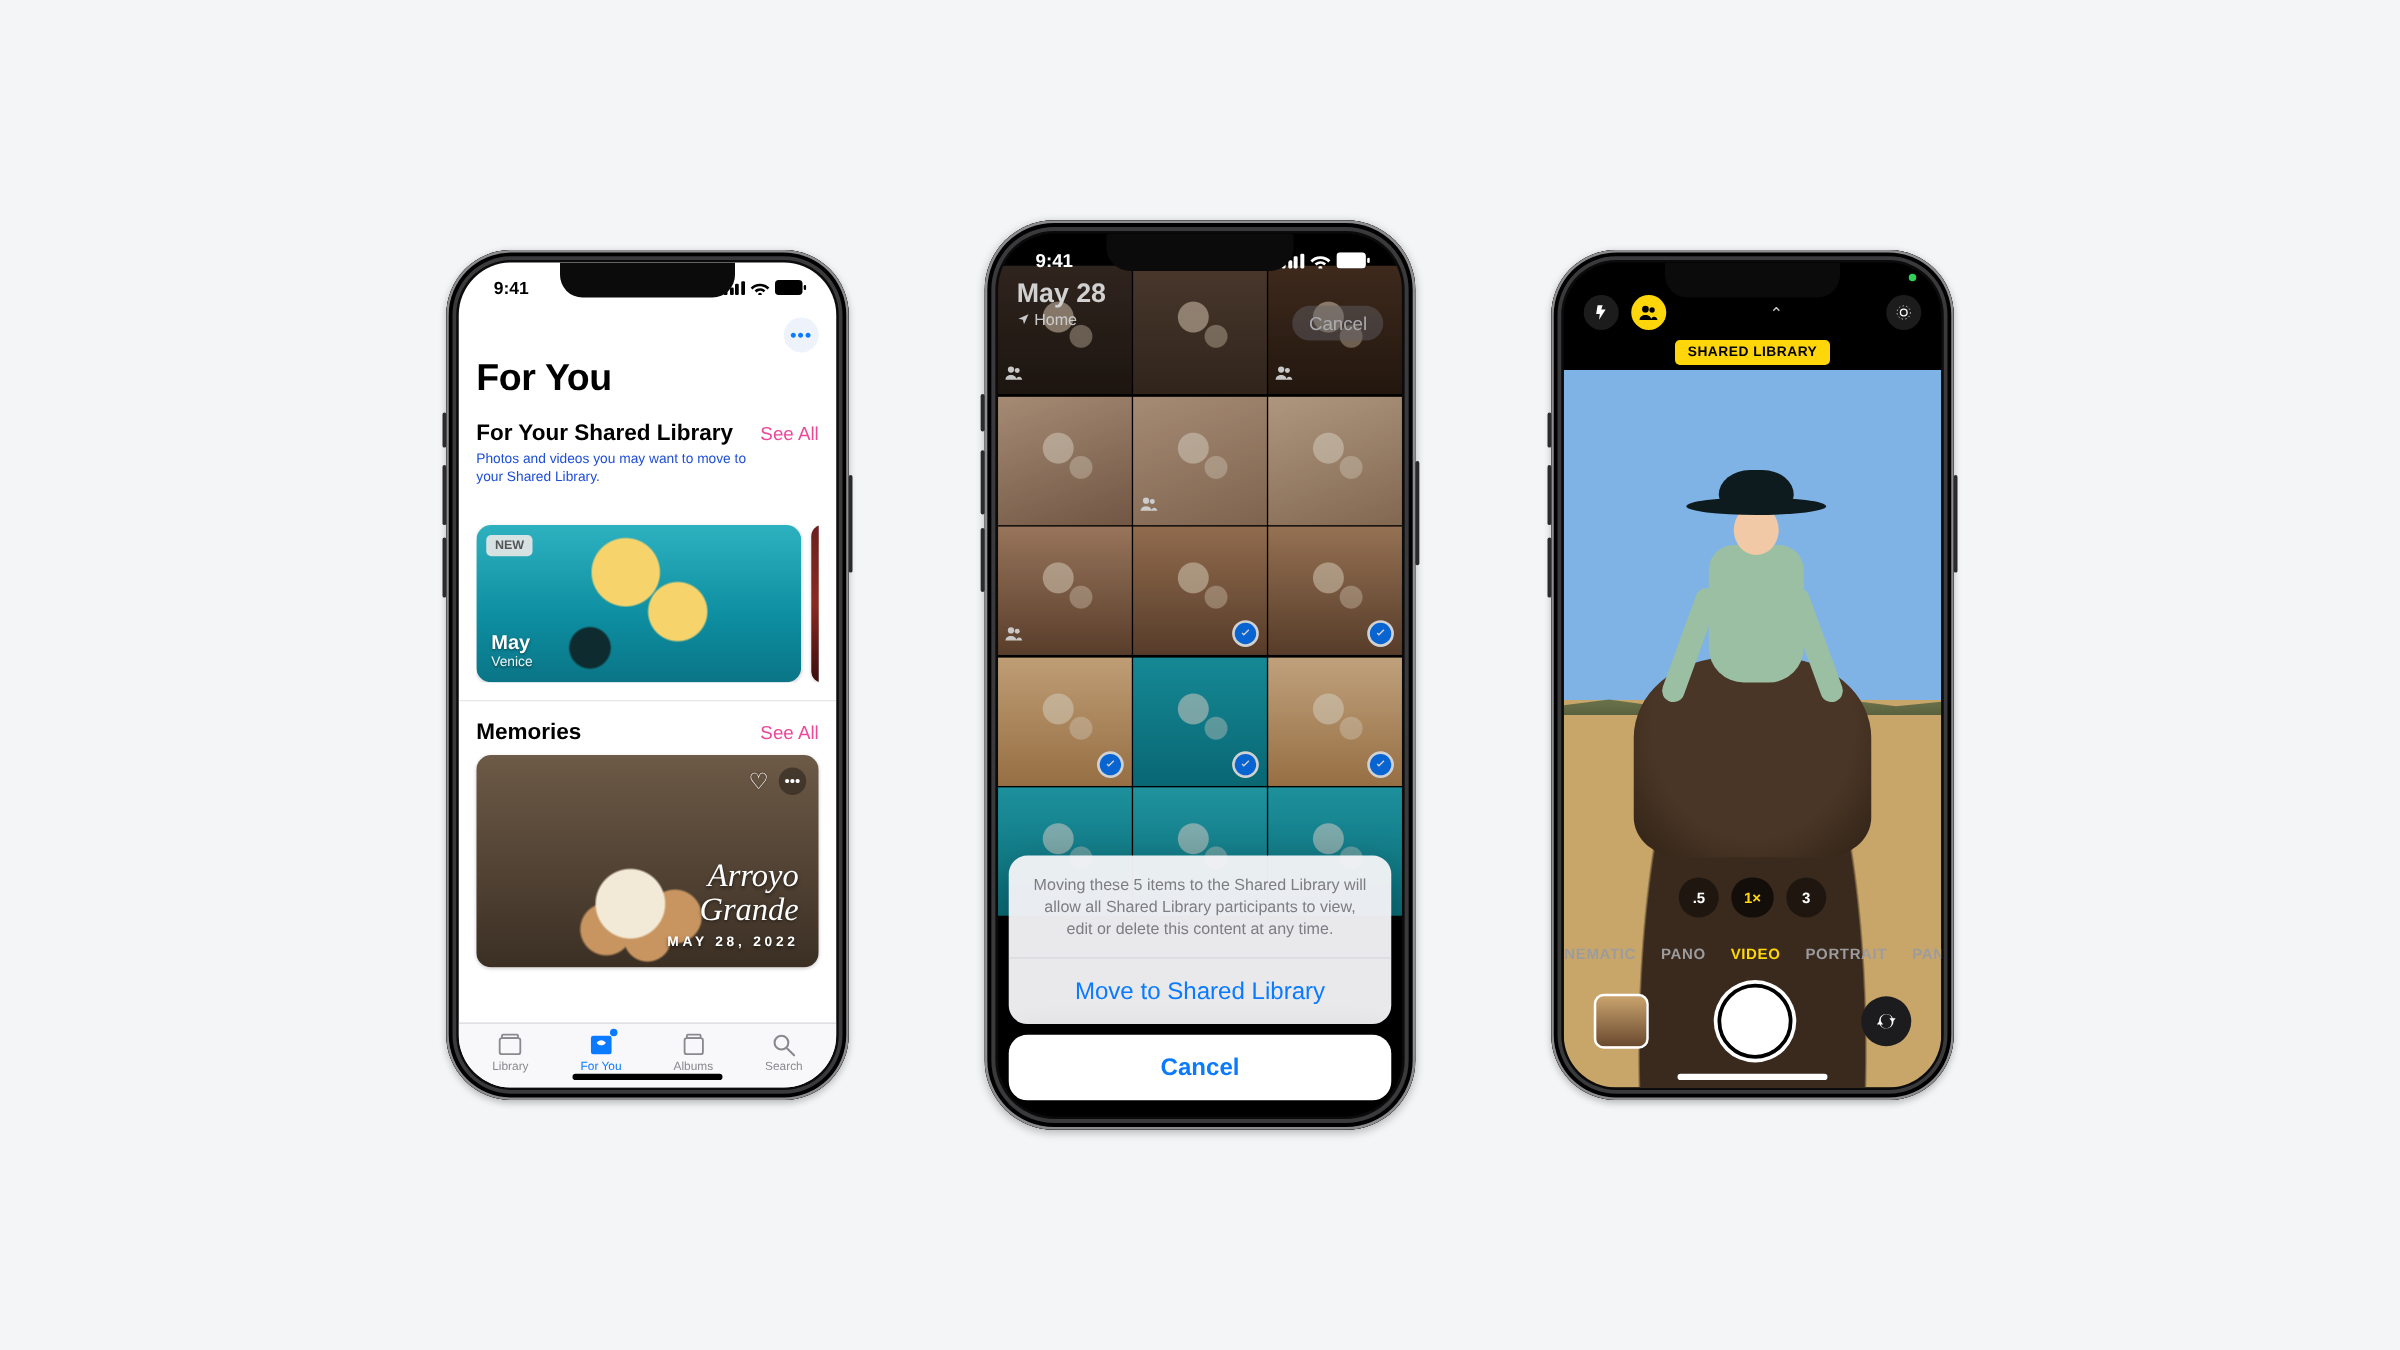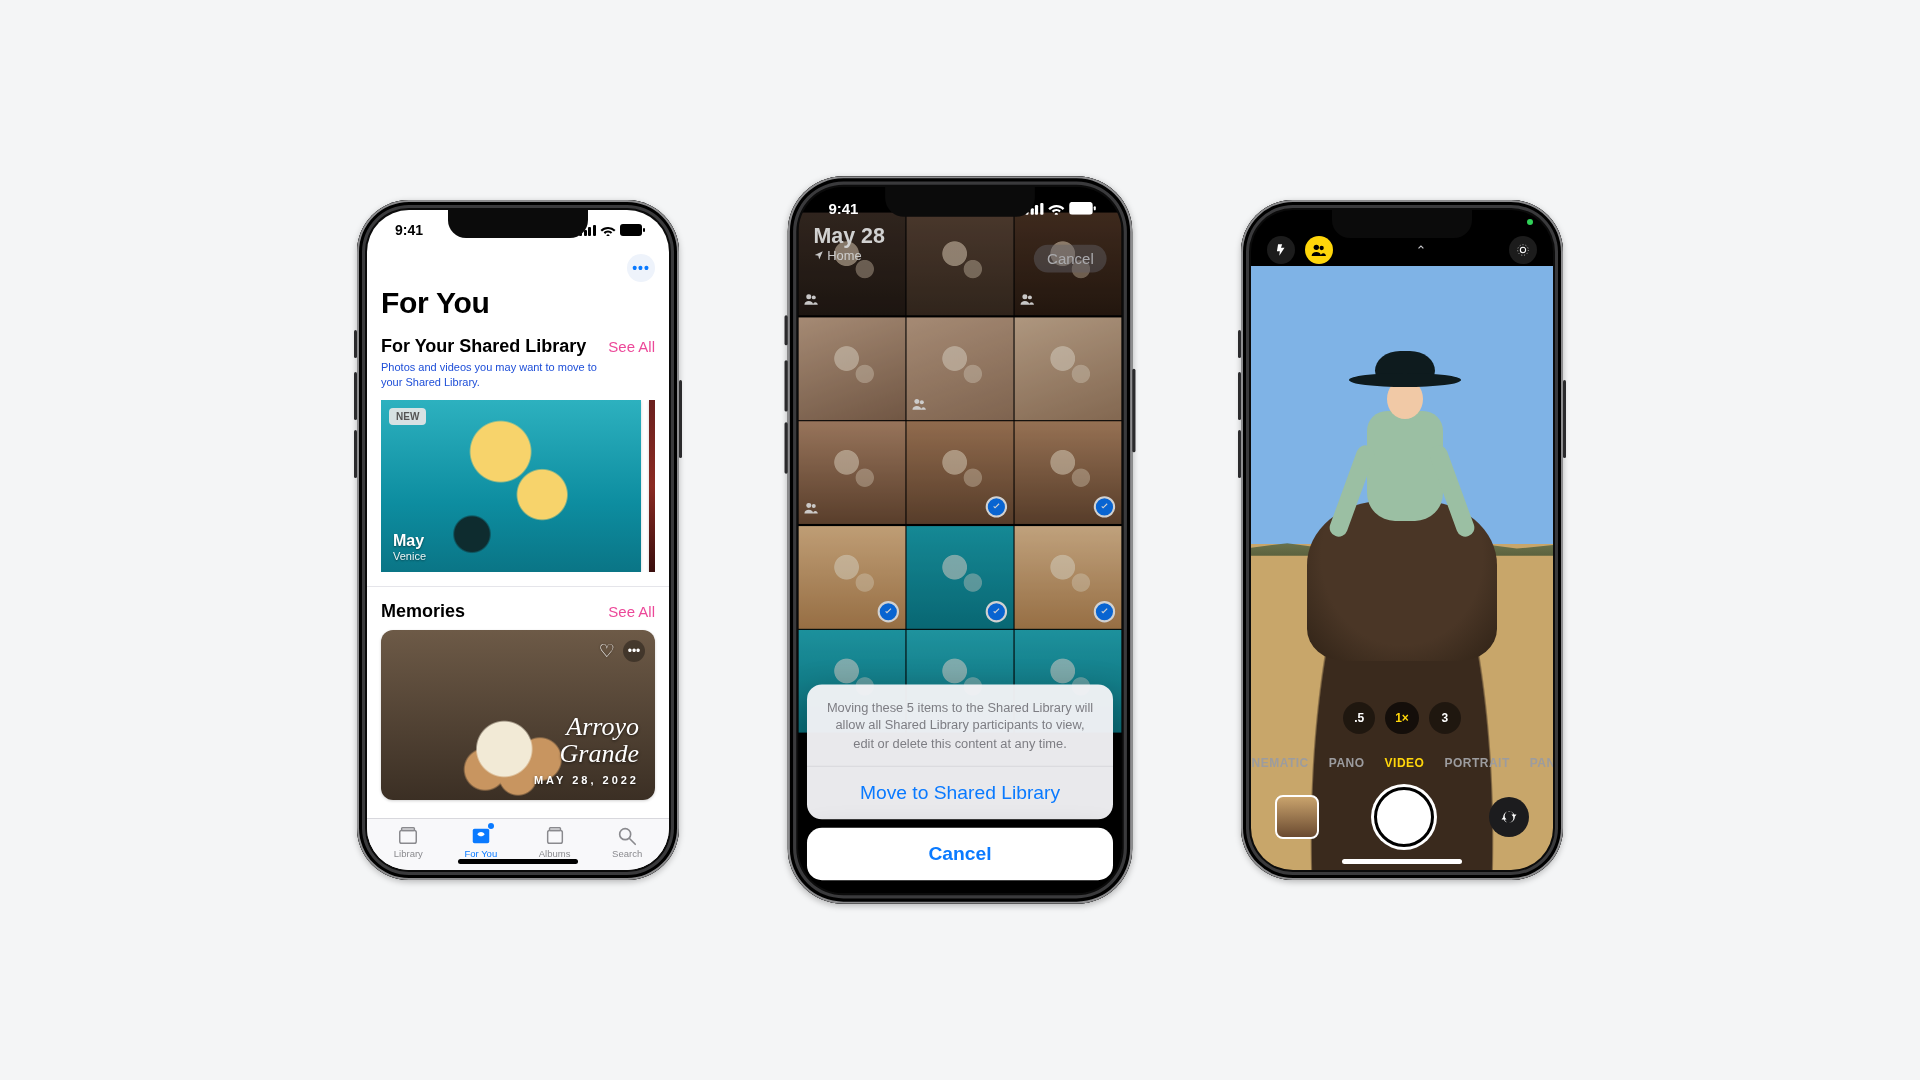--- a/index.html
+++ b/index.html
@@ -79,22 +79,23 @@
     display:flex; align-items:center; justify-content:center; color:#0a7aff;
     font-weight:900; letter-spacing:1px; font-size:14px;
   }
   .p1-title { font-size:30px; font-weight:800; letter-spacing:-.3px; margin-bottom:16px; }
   .section-header { display:flex; justify-content:space-between; align-items:baseline; }
   .section-title { font-size:18px; font-weight:800; }
   .see-all { color:#ec4899; font-size:15px; font-weight:500; }
   .section-desc { font-size:11px; color:#1d4ed8; line-height:1.35; margin:3px 0 10px 0; max-width:240px; }
   .card-row { display:flex; gap:8px; overflow:hidden; }
   .card {
-    position:relative; border-radius:0; overflow:hidden; flex:0 0 260px; height:172px;
+    position:relative; border-radius:12px; overflow:hidden; flex:0 0 260px; height:126px;
     box-shadow:0 1px 3px rgba(0,0,0,.18);
+    margin-top:20px;
   }
   .card .badge {
     position:absolute; top:8px; left:8px; background:rgba(230,230,230,.92);
     font-size:10px; font-weight:800; color:#555; padding:3px 7px; border-radius:4px;
   }
   .card .caption { position:absolute; left:12px; bottom:10px; color:#fff; text-shadow:0 1px 2px rgba(0,0,0,.5); }
   .card .caption .c-title{ font-size:16px; font-weight:700; }
   .card .caption .c-sub{ font-size:11px; opacity:.92; }
   .photo-pool {
     width:100%; height:100%;
@@ -519,20 +520,23 @@
         </div>
         <div class="chevron-up">⌃</div>
         <div class="pill dark">
           <svg width="16" height="16" viewBox="0 0 24 24">
             <circle cx="12" cy="12" r="4" fill="none" stroke="#fff" stroke-width="1.6"></circle>
             <circle cx="12" cy="12" r="8" fill="none" stroke="#fff" stroke-width="1" stroke-dasharray="1.5 3"></circle>
           </svg>
         </div>
       </div>
 
+      <div class="cam-label-row">
+        <div class="shared-pill">SHARED LIBRARY</div>
+      </div>
 
       <div class="viewfinder">
         <div class="mountain"></div>
         <div class="rider">
           <div class="horse"></div>
           <div class="body"></div>
           <div class="arm l"></div>
             <div class="arm r"></div>
           <div class="face"></div>
           <div class="hat"></div>

